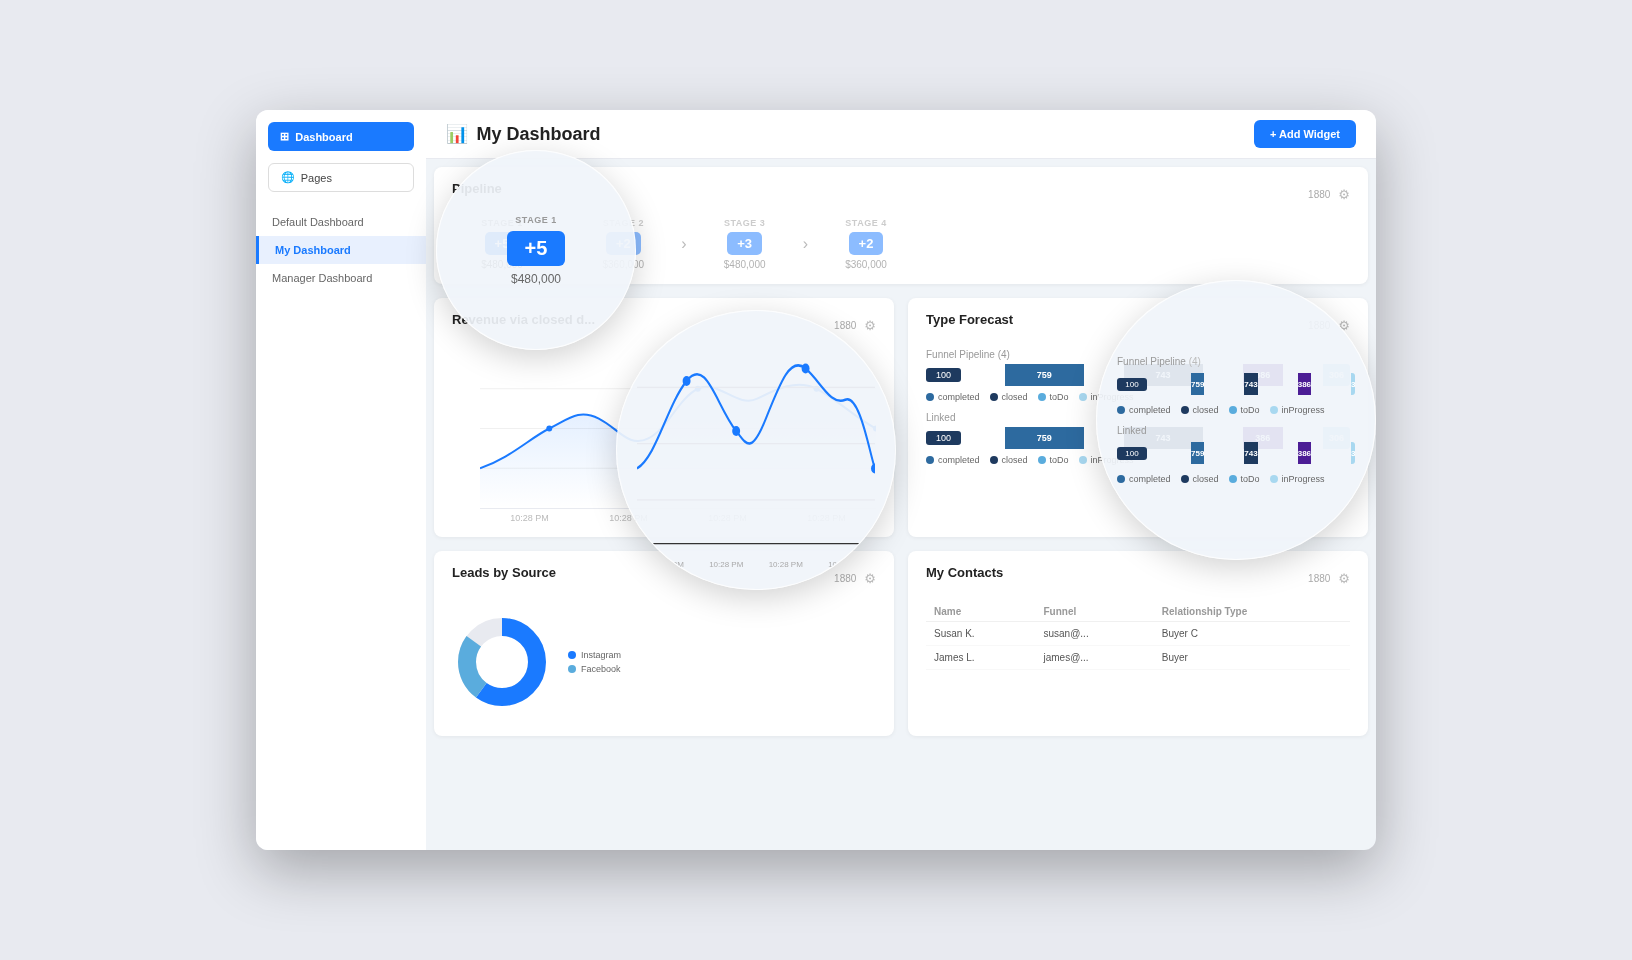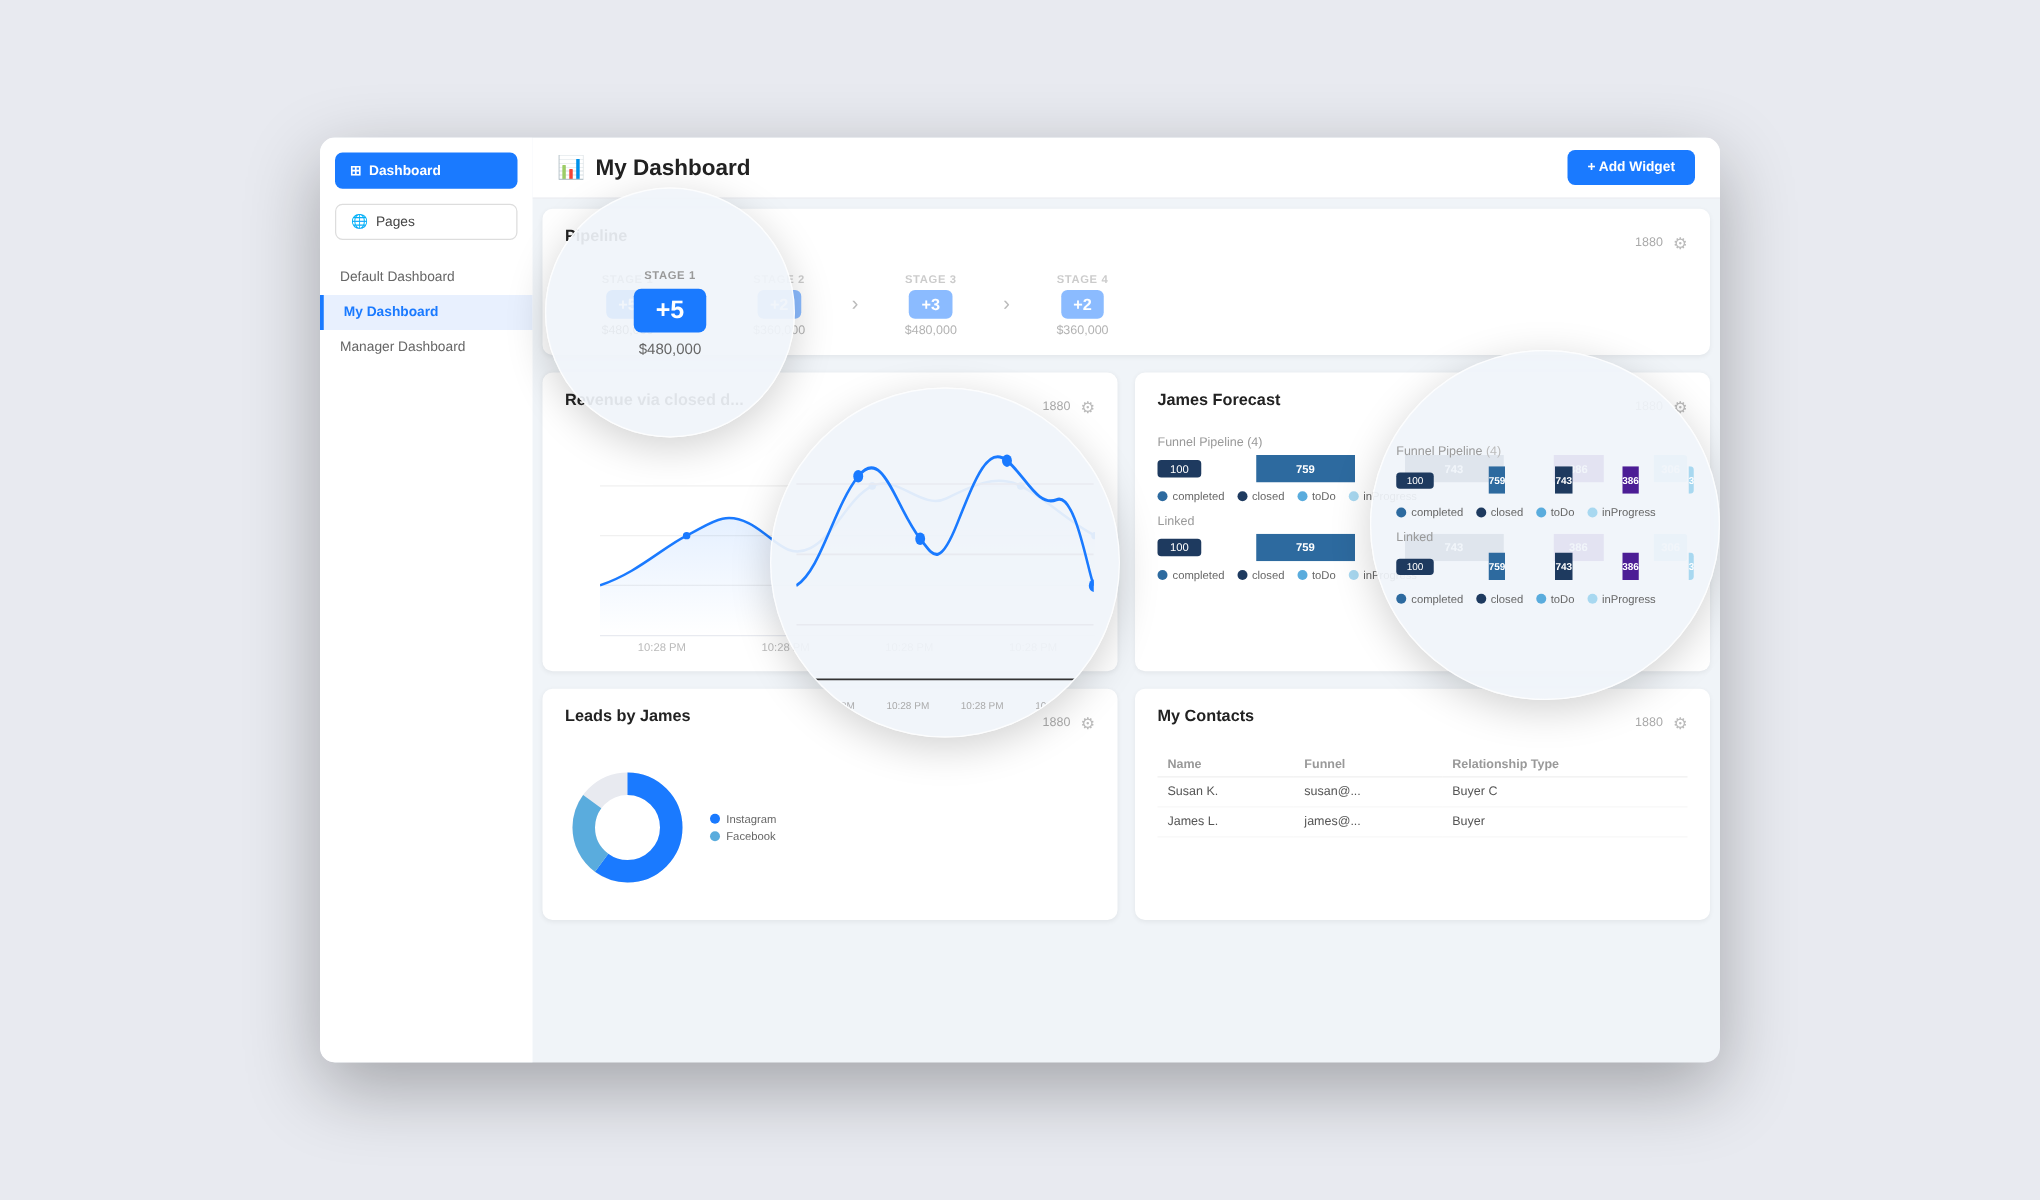--- a/index.html
+++ b/index.html
@@ -548,21 +548,21 @@
               <span class="chart-time-label">10:28 PM</span>
               <span class="chart-time-label">10:28 PM</span>
               <span class="chart-time-label">10:28 PM</span>
               <span class="chart-time-label">10:28 PM</span>
             </div>
           </div>
         </div>
 
         <div class="chart-card">
           <div class="card-header">
-            <span class="card-title">James Forecast</span>
+            <span class="card-title">Type Forecast</span>
             <div class="card-controls">
               <span class="card-control-text">1880</span>
               <span class="card-control-icon">⚙</span>
             </div>
           </div>
 
           <div class="bar-chart-section">
             <div class="bar-section-label">
               <span>Funnel Pipeline</span>
               <span>(4)</span>
@@ -628,21 +628,21 @@
               </div>
             </div>
           </div>
         </div>
       </div>
 
       <div class="two-col">
 
         <div class="chart-card">
           <div class="card-header">
-            <span class="card-title">Leads by James</span>
+            <span class="card-title">Leads by Source</span>
             <div class="card-controls">
               <span class="card-control-text">1880</span>
               <span class="card-control-icon">⚙</span>
             </div>
           </div>
           <div class="donut-area">
             <svg class="donut-svg" viewBox="0 0 100 100">
 
               <circle cx="50" cy="50" r="35" fill="none" stroke="#e8eaf0" stroke-width="18"></circle>
 

